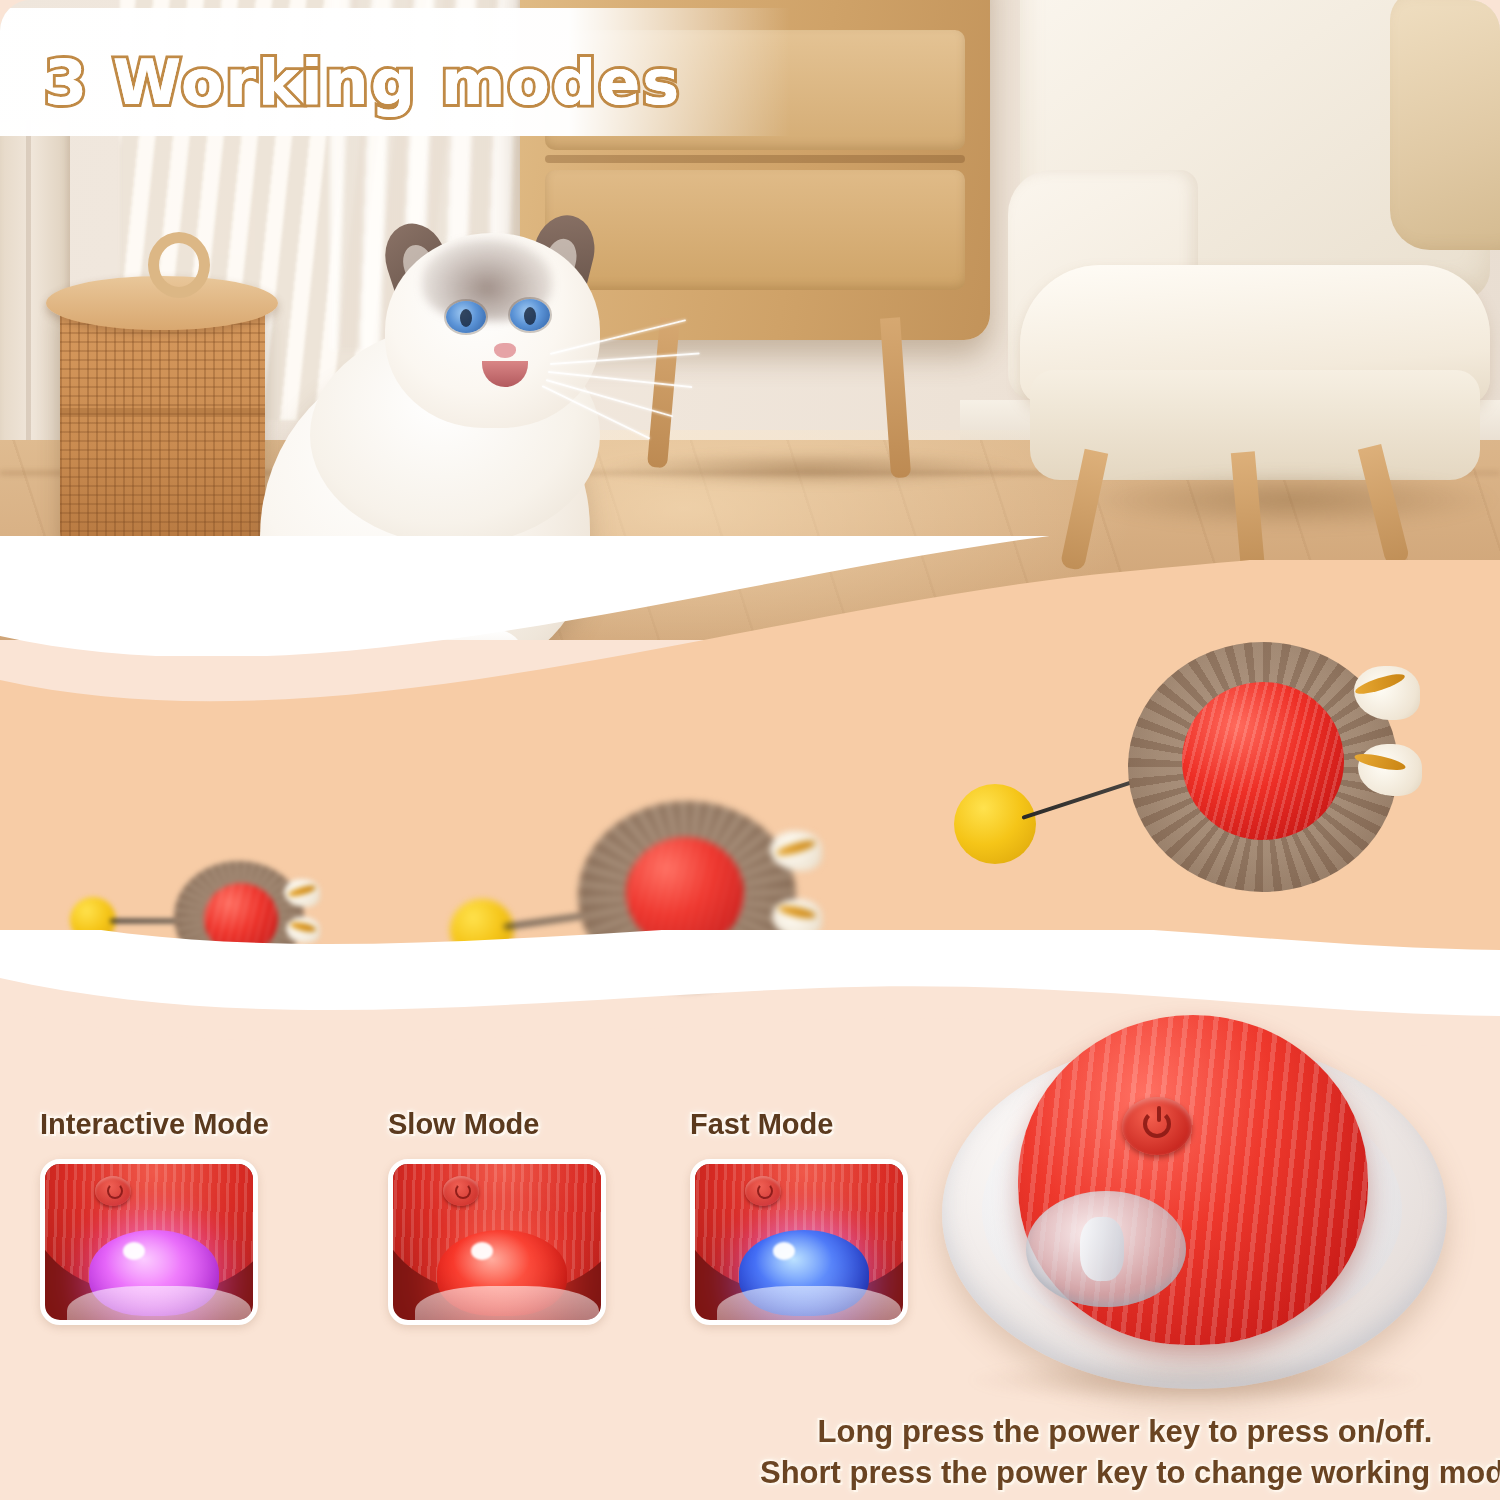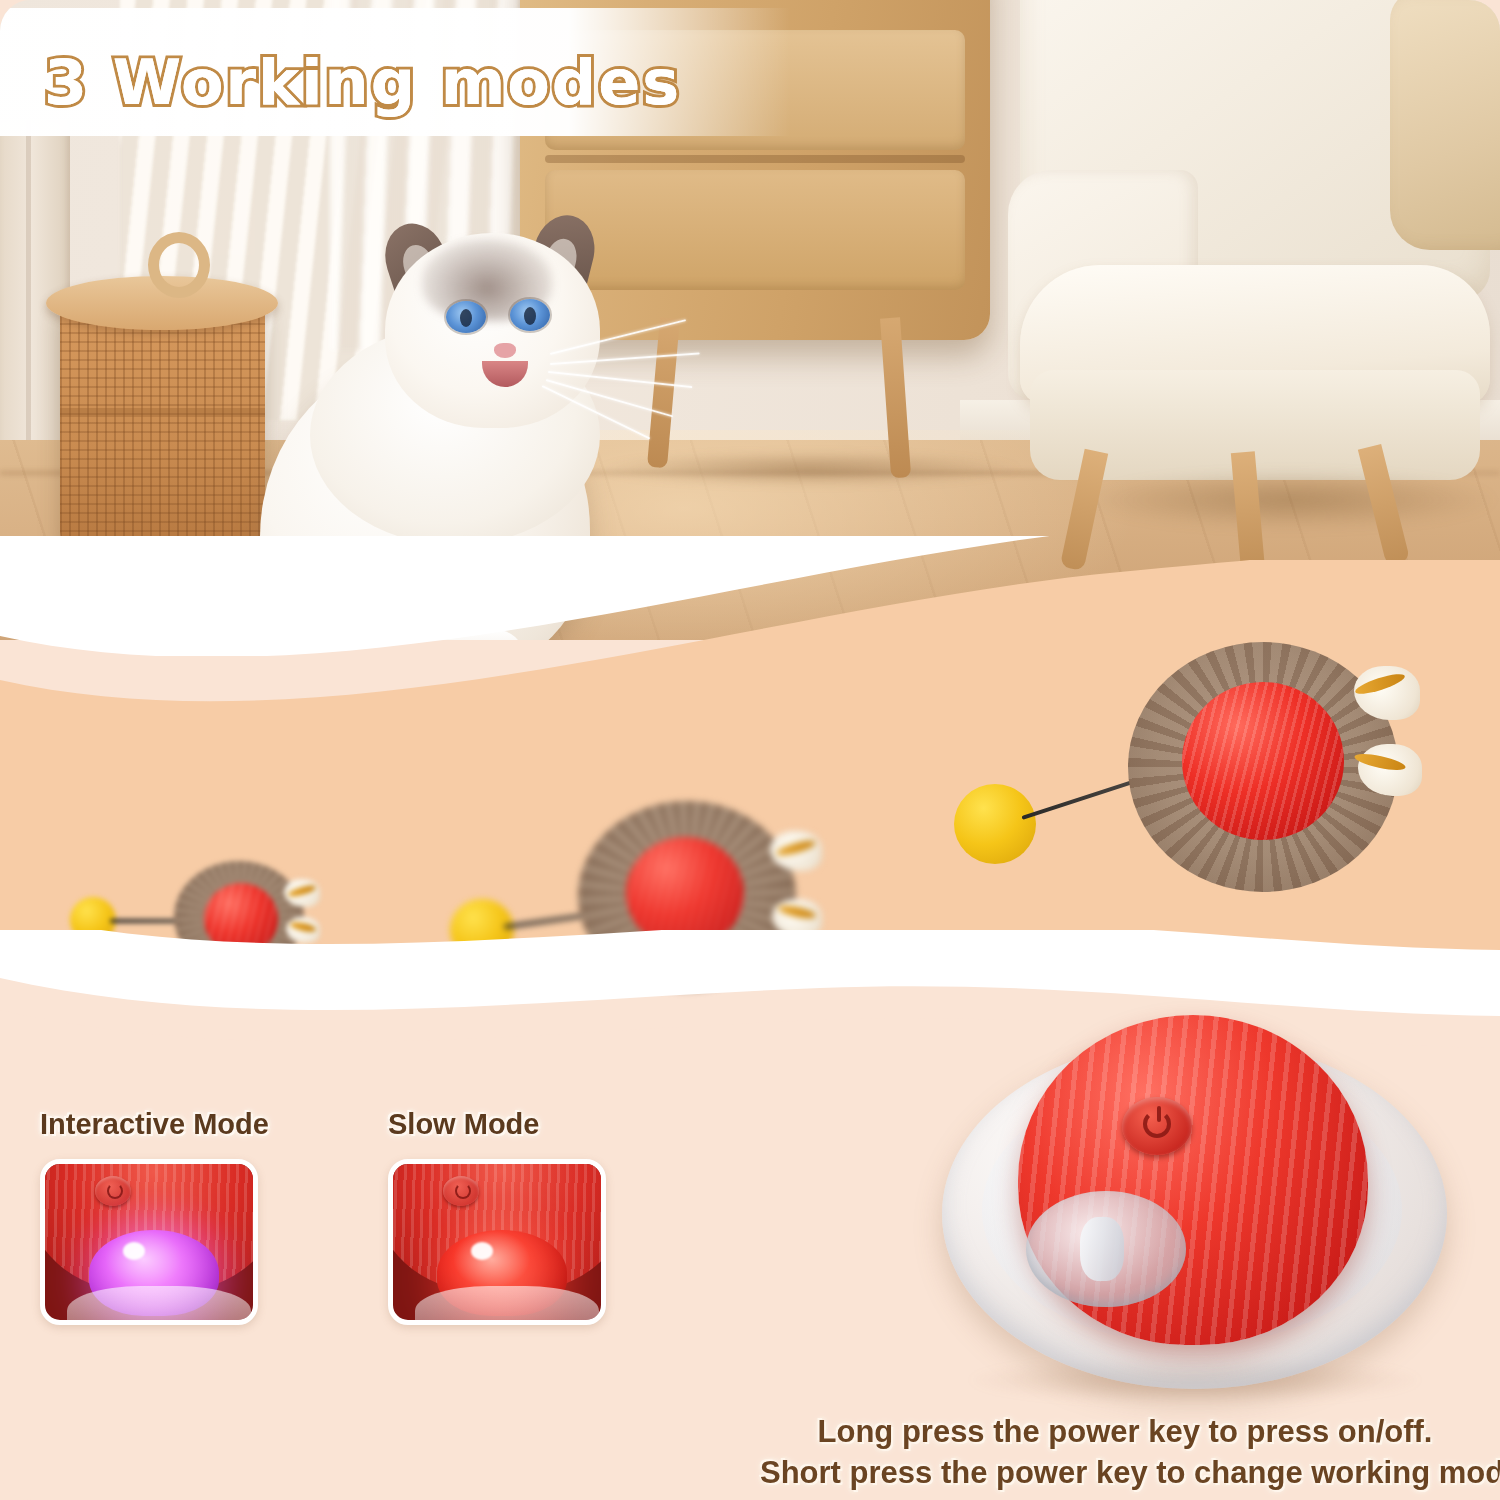--- a/index.html
+++ b/index.html
@@ -587,20 +587,31 @@
     <div class="mode-thumb">
       <div class="thumb-shell"></div>
       <div class="thumb-pwr"></div>
       <div class="thumb-dome" style="background:radial-gradient(ellipse at 42% 34%, #F6B8FF 0%, #D84CF5 36%, #9A1FC2 72%, #5C1078 100%);"></div>
       <div class="thumb-glow" style="background:radial-gradient(circle at 50% 50%, rgba(224,108,255,.95), rgba(200,60,232,.25) 62%, rgba(0,0,0,0) 80%);"></div>
       <div class="thumb-spec"></div>
       <div class="thumb-base"></div>
     </div>
   </div>
 
+  <div class="mode-col" style="left:690px;top:1108px;">
+    <div class="mode-label">Fast Mode</div>
+    <div class="mode-thumb">
+      <div class="thumb-shell"></div>
+      <div class="thumb-pwr"></div>
+      <div class="thumb-dome" style="background:radial-gradient(ellipse at 42% 34%, #A8D4FF 0%, #2F55F0 36%, #16249C 74%, #0A1050 100%);"></div>
+      <div class="thumb-glow" style="background:radial-gradient(circle at 50% 50%, rgba(90,123,255,.95), rgba(36,64,232,.28) 62%, rgba(0,0,0,0) 80%);"></div>
+      <div class="thumb-spec"></div>
+      <div class="thumb-base"></div>
+    </div>
+  </div>
 
   <div class="hero">
     <div class="hero-shadow"></div>
     <div class="hero-base"></div>
     <div class="hero-base-inner"></div>
     <div class="hero-ball"></div>
     <div class="hero-wheel"></div>
     <div class="hero-wheel-pin"></div>
     <div class="hero-pwr">
       <div class="hero-pwr-icon"></div>

